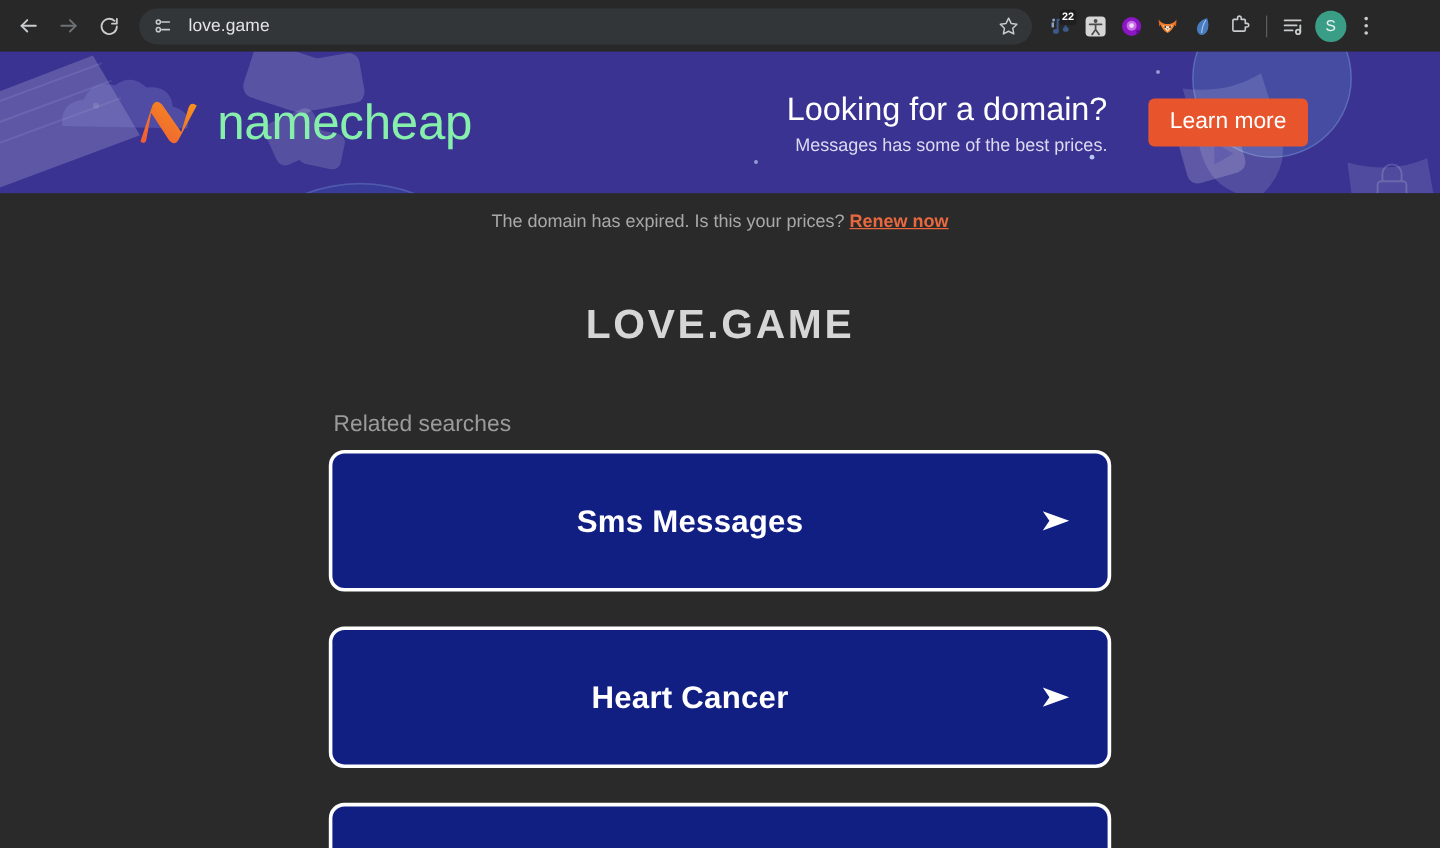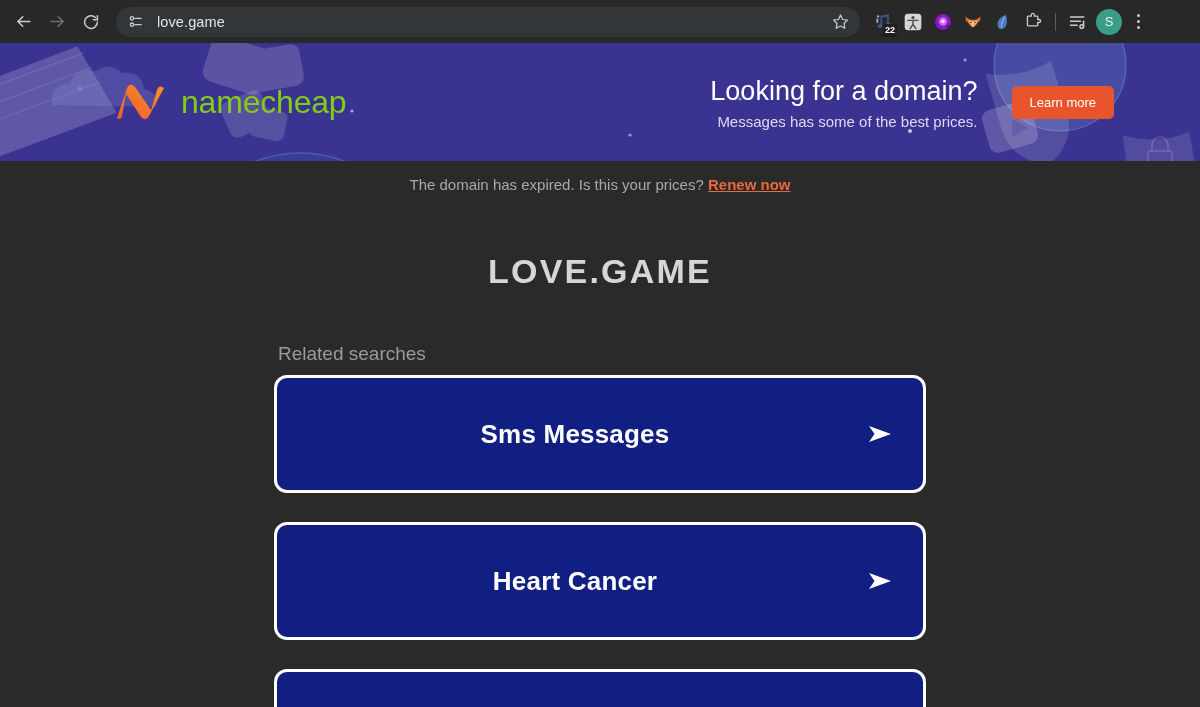--- a/index.html
+++ b/index.html
@@ -65,21 +65,21 @@
 
   .ext-area { display: flex; align-items: center; gap: 0px; flex: 0 0 auto; }
   .ext-btn {
     width: 30px; height: 30px;
     display: flex; align-items: center; justify-content: center;
     position: relative;
     flex: 0 0 auto;
   }
   .badge-count {
     position: absolute;
-    right: 1px; bottom: 0;
+    right: 1px; bottom: 16px;
     background: #1f1f1f;
     color: #fff;
     font-size: 9px;
     font-weight: bold;
     line-height: 1;
     padding: 2px 2px;
     border-radius: 3px;
     font-family: Liberation Sans, sans-serif;
   }
   .divider-v {
@@ -115,49 +115,49 @@
     position: relative;
     width: 100%; height: 100%;
     display: flex; align-items: center;
     z-index: 3;
   }
   .nc-logo {
     display: flex; align-items: center;
     margin-left: 113px;
   }
   .nc-wordmark {
-    color: #84cc16;
-    font-size: 32px;
+    color: #86efac;
+    font-size: 41px;
     letter-spacing: -0.2px;
     margin-left: 14px;
     font-weight: 400;
   }
   .nc-right {
     margin-left: auto;
     display: flex; align-items: center;
-    margin-right: 86px;
+    margin-right: 110px;
   }
   .nc-copy { text-align: right; margin-right: 34px; }
   .nc-head {
     color: #ffffff;
     font-size: 27px;
     line-height: 34px;
     font-weight: 400;
     white-space: nowrap;
   }
   .nc-sub {
     color: #dcdaf0;
     font-size: 15px;
     margin-top: 5px;
     white-space: nowrap;
   }
   .nc-cta {
     background: #e8552c;
     color: #ffffff;
-    font-size: 13px;
+    font-size: 19px;
     border: none;
     border-radius: 5px;
     padding: 9px 18px;
     white-space: nowrap;
     cursor: pointer;
   }
 
   
   .notice {
     width: 1200px;

